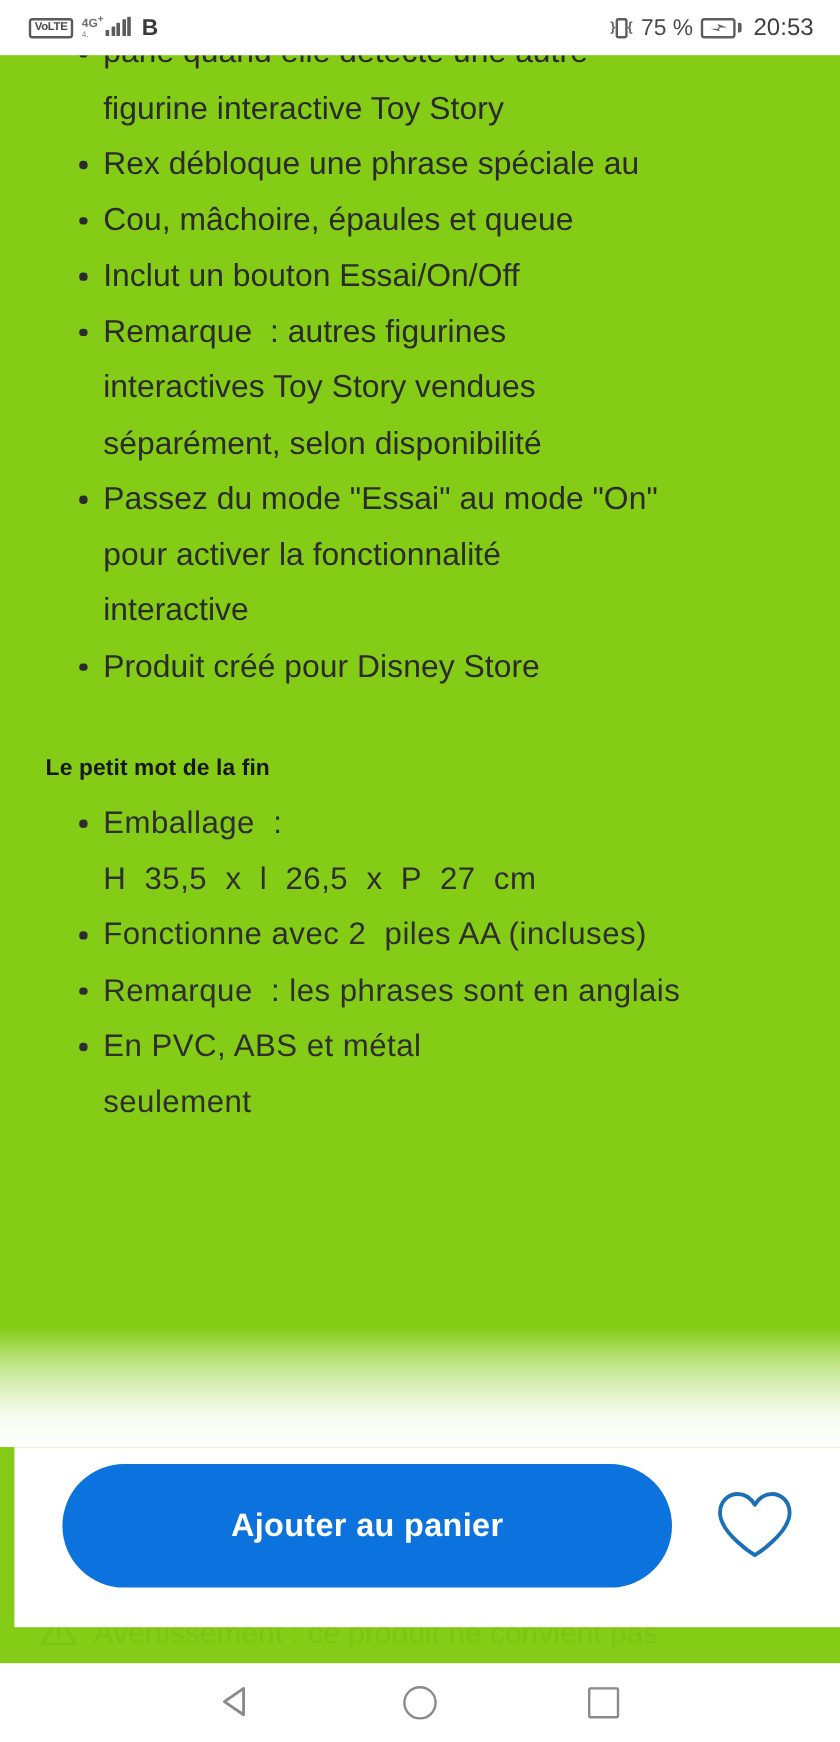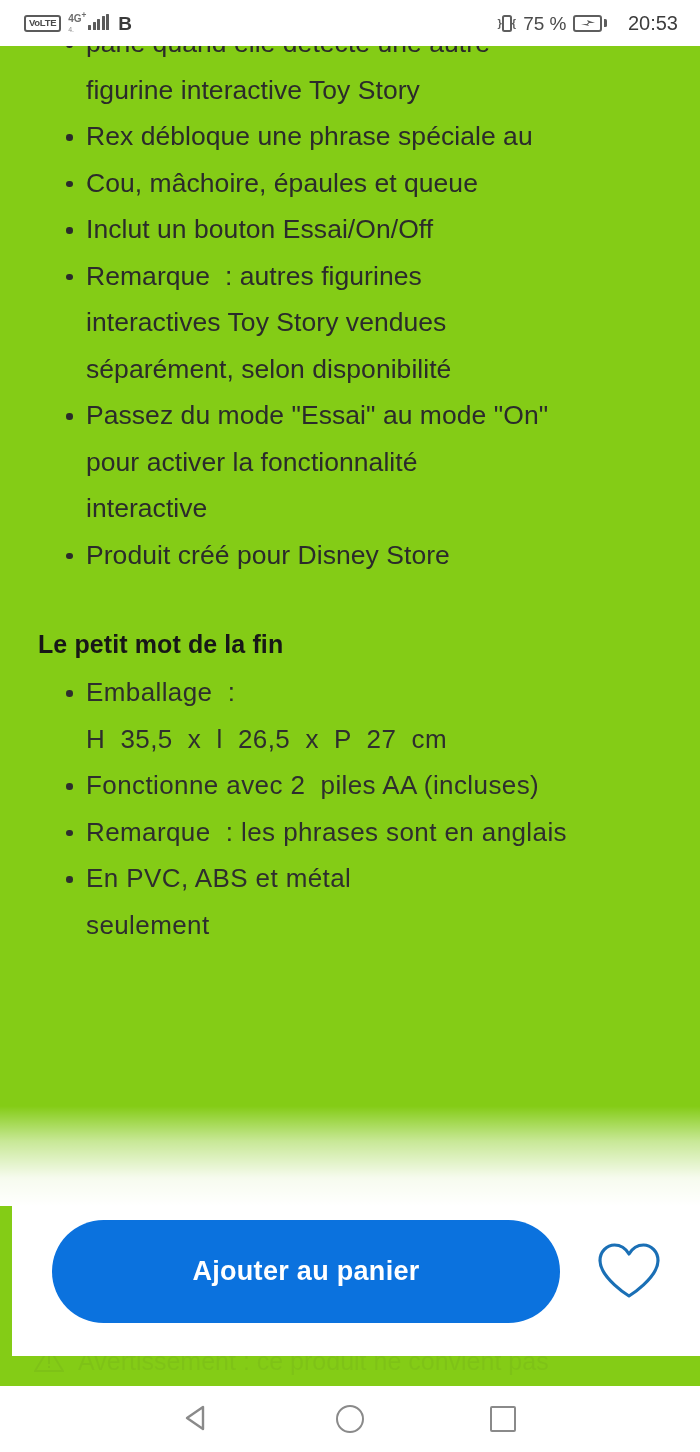--- a/index.html
+++ b/index.html
@@ -143,21 +143,21 @@
     width: 3px; height: 8px;
     background: #5e5e5e;
     border-radius: 0 1.5px 1.5px 0;
     margin-left: 1.5px;
   }
 
   .sb-clock {
     font-size: 20px;
     color: #3d3d3d;
     line-height: 1;
-    margin-left: 14px;
+    margin-left: 3px;
     white-space: nowrap;
   }
 
   
   #content {
     position: absolute;
     top: 46px; left: 0;
     width: 700px;
     height: 1160px;
     overflow: hidden;
@@ -191,21 +191,21 @@
     position: absolute;
     left: 36px;
     top: 21px;
     width: 6.5px; height: 6.5px;
     border-radius: 50%;
     background: #2b2b2b;
   }
   ul.bullets > li.no-bullet { }
 
   .section-heading {
-    font-size: 25px;
+    font-size: 19px;
     font-weight: bold;
     color: #171717;
     letter-spacing: 0.1px;
     padding-left: 8px;
     margin-top: 52px;
     margin-bottom: 10px;
   }
 
   ul.specs {
     list-style: none;

